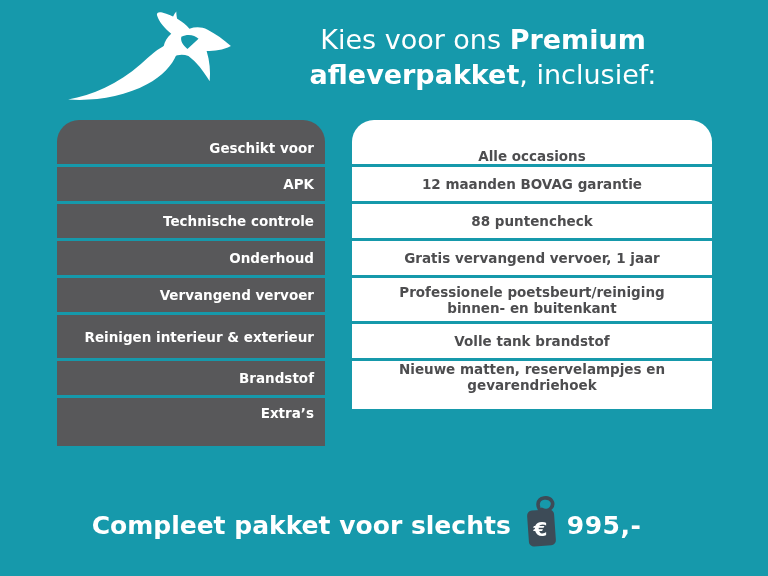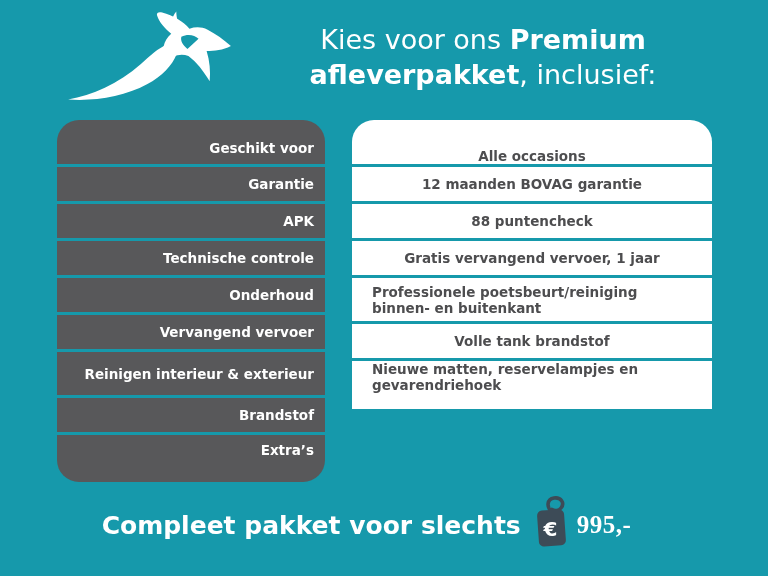--- a/index.html
+++ b/index.html
@@ -60,31 +60,31 @@
     padding:0 10px;
     color:var(--value-text);
     text-align:center;
   }
   .row{font-size:13.5px;font-weight:700;line-height:16px;}
   .h-first{height:44px;align-items:flex-end;padding-bottom:8px;}
   .h-std{height:34px;}
   .h-mid{height:43px;}
   .h-last{height:48px;align-items:flex-start;padding-top:7px;}
   .nowrap{white-space:nowrap;}
-  .wrap-narrow{width:320px;text-align:left;}
+  .wrap-narrow{width:320px;text-align:center;}
 
   
   .footer{
     position:absolute;left:0;top:494px;width:733px;height:62px;
     display:flex;align-items:center;justify-content:center;
     color:var(--footer-text);font-size:25px;font-weight:700;
   }
   .footer .txt{margin-right:10px;}
   .price-tag{width:40px;height:60px;margin-right:6px;flex:0 0 auto;}
-  .footer .price{letter-spacing:0.5px;font-family:Liberation Serif, serif;}
+  .footer .price{letter-spacing:0.5px;}
 </style>
 </head>
 <body>
 
 <div class="page">
 
   <div class="header">
     <div class="logo-wrap">
       <svg viewBox="0 0 180 100" aria-hidden="true">
 
@@ -115,23 +115,20 @@
       <span>Kies voor ons </span><b>Premium</b><br>
       <b>afleverpakket</b><span>, inclusief:</span>
     </div>
   </div>
 
   <div class="pkg-table">
 
     <div class="col col-labels">
       <div class="row h-first">
           <span class="nowrap">Geschikt voor</span>
-        </div>
-      <div class="row h-std">
-          <span class="nowrap">Garantie</span>
         </div>
       <div class="row h-std">
           <span class="nowrap">APK</span>
         </div>
       <div class="row h-std">
           <span class="nowrap">Technische controle</span>
         </div>
       <div class="row h-std">
           <span class="nowrap">Onderhoud</span>
         </div>

